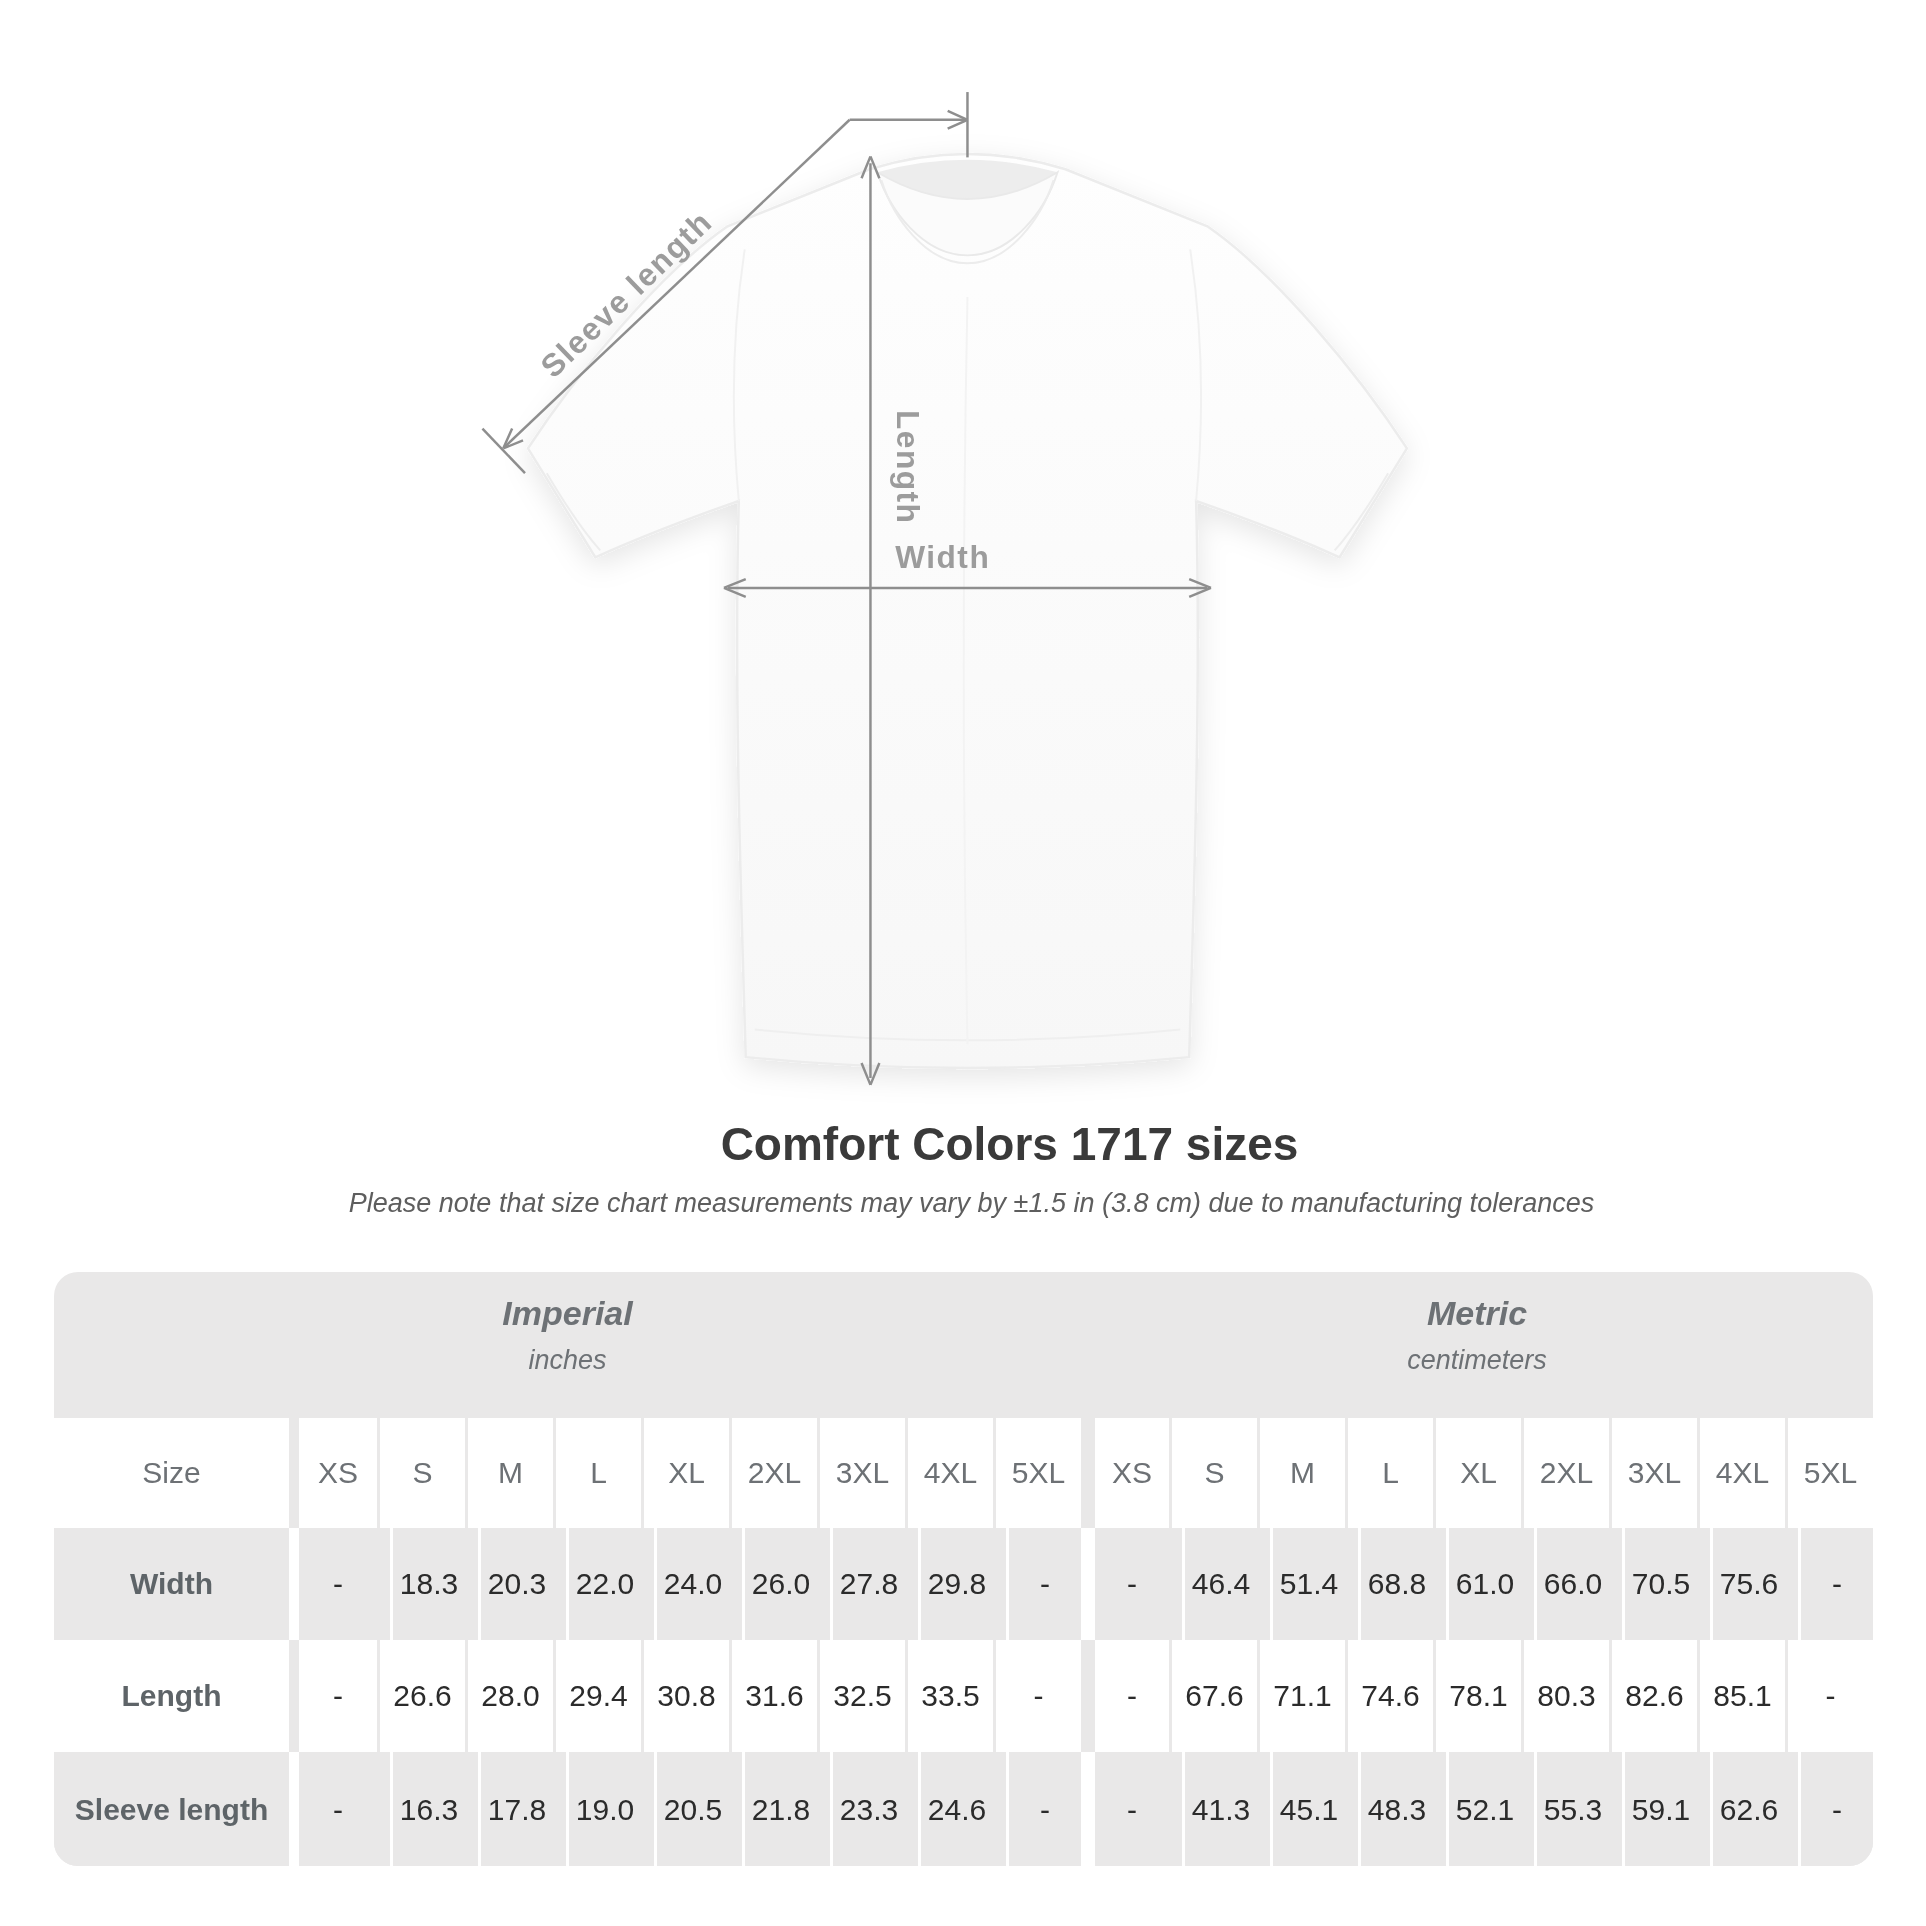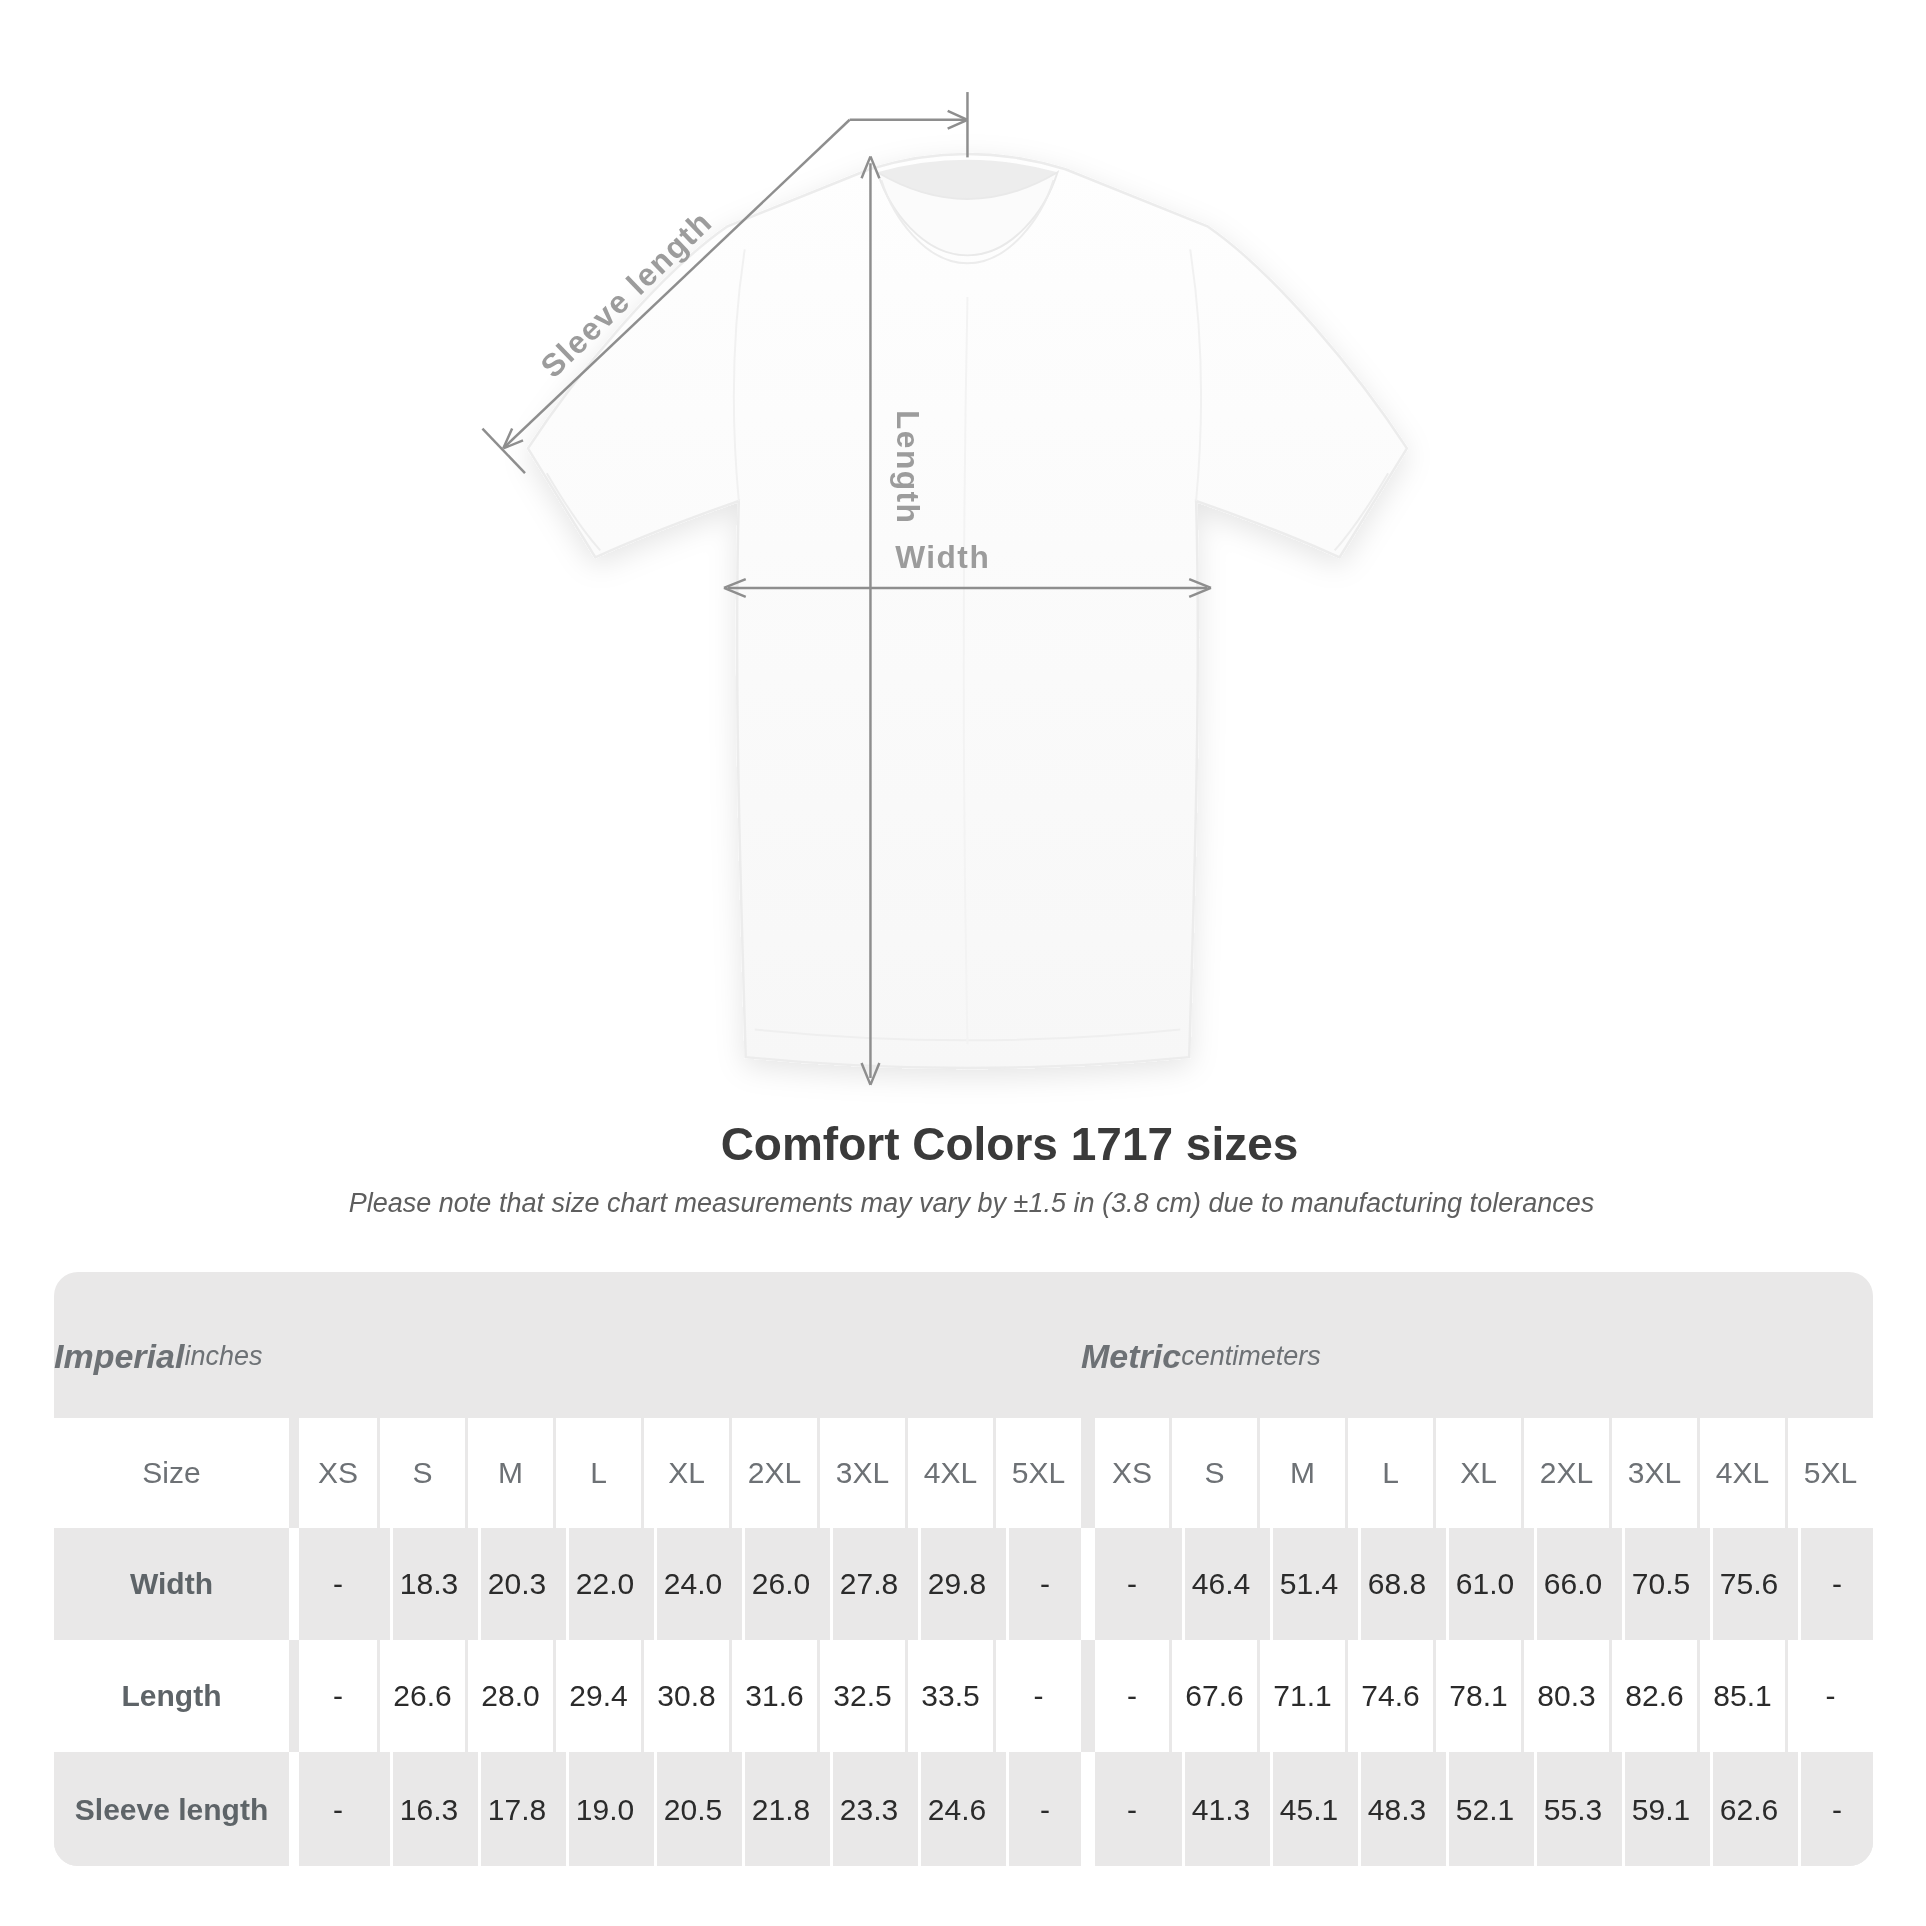--- a/index.html
+++ b/index.html
@@ -18,21 +18,21 @@
   .subtitle{
     position:absolute;top:1188px;left:8px;width:100%;text-align:center;
     font-size:27px;font-style:italic;color:#5e5e5e;
   }
   
   .card{
     position:absolute;top:1272px;left:54px;width:1819px;height:594px;
     background:#e9e8e8;border-radius:24px;overflow:hidden;
   }
   .units{display:flex;height:146px;}
-  .unit-group{display:flex;flex-direction:row;align-items:center;padding-top:22px;}
+  .unit-group{display:flex;flex-direction:column;align-items:center;padding-top:22px;gap:12px;}
   .unit-group.g1{width:1027px;}
   .unit-group.g2{flex:1;}
   .unit-name{font-size:34px;font-weight:bold;font-style:italic;color:#6d7175;}
   .unit-sub{font-size:27px;font-style:italic;color:#6d7175;}
   #size-grid{
     display:grid;
     grid-template-columns:235px repeat(18, 1fr);
     grid-template-rows:110px 112px 112px 115px;
   }
   .cell{display:flex;align-items:center;justify-content:center;font-size:30px;}

